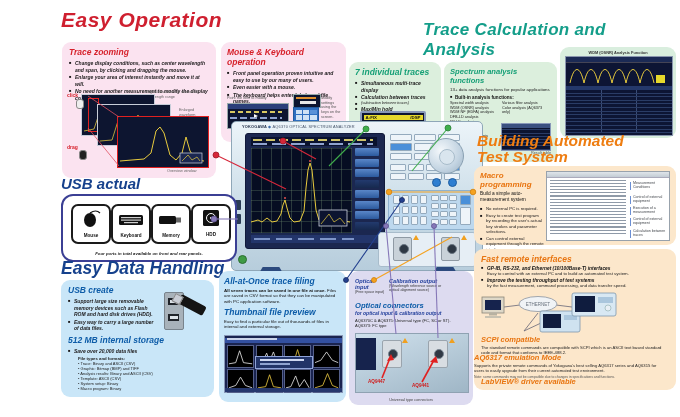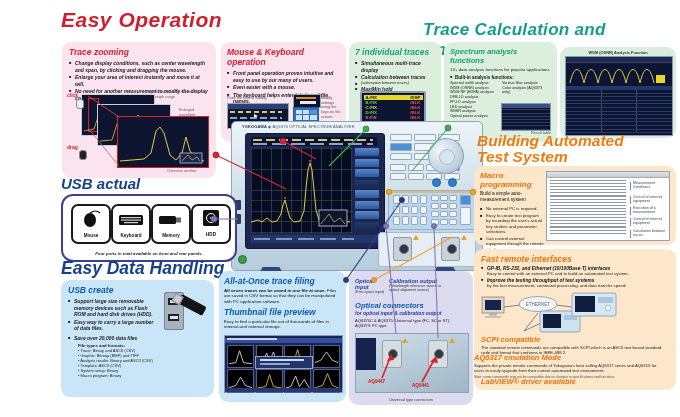--- a/index.html
+++ b/index.html
@@ -7,21 +7,21 @@
   .page{position:relative;width:680px;height:417px;background:#fff;overflow:hidden;}
   .abs{position:absolute;}
   
   .h-red{color:#cf1f2f;font-style:italic;font-weight:bold;font-size:21px;letter-spacing:.5px;}
   .h-teal{color:#149e8a;font-style:italic;font-weight:bold;font-size:17px;letter-spacing:.3px;}
   .h-blue{color:#16418c;font-style:italic;font-weight:bold;}
   .h-orange{color:#ee7d11;font-style:italic;font-weight:bold;font-size:15.5px;line-height:1.05;}
   
   .box{position:absolute;border-radius:9px;}
   .bg-pink{background:#fbe3f0;}
-  .bg-green{background:#dcefdd;}
+  .bg-green{background:#dcefdd;margin-top:20px;}
   .bg-blue{background:#c9e6f8;}
   .bg-lav{background:#dddbf0;}
   .bg-orange{background:#fce7cb;}
   .bt{font-style:italic;font-weight:bold;font-size:8.5px;margin:0;}
   .bt-red{color:#d6212b;}
   .bt-teal{color:#17a077;}
   .bt-blue{color:#0d5ca8;}
   .bt-orn{color:#e87511;}
   ul.bul{list-style:none;margin:3px 0 0 0;padding:0;}
   ul.bul li{font-size:5px;line-height:1.3;color:#1c1a1b;font-weight:bold;font-style:italic;padding-left:6px;position:relative;margin-bottom:1px;}
@@ -433,20 +433,21 @@
             <div class="abs" style="left:1.5px;top:2px;width:8px;height:3px;background:#dde3e8;"></div>
           </div>
         <div class="abs" style="left:3px;top:21px;width:11px;height:7px;background:#20242a;">
             <div class="abs" style="left:1.5px;top:2px;width:8px;height:3px;background:#dde3e8;"></div>
           </div>
       </div>
       <div class="abs" style="left:14px;top:10px;width:28px;height:10px;background:#141414;border-radius:2px;transform:rotate(28deg);">
         <div class="abs" style="left:-6px;top:1.5px;width:7px;height:7px;background:#c8ccd4;border:.5px solid #888;"></div>
       </div>
     </div>
+    <div class="bt bt-blue" style="margin-top:3px;">512 MB internal storage</div>
     <ul class="bul">
       <li>Save over 20,000 data files</li>
     </ul>
     <div style="font-size:4.3px;font-weight:bold;color:#222;margin:2px 0 0 10px;">File types and formats:</div>
     <div style="margin-left:10px;">
       <div style="font-size:4px;color:#222;">• <span>Trace: Binary and ASCII (CSV)</span></div>
       <div style="font-size:4px;color:#222;">• <span>Graphic: Bitmap (BMP) and TIFF</span></div>
       <div style="font-size:4px;color:#222;">• <span>Analysis results: Binary and ASCII (CSV)</span></div>
       <div style="font-size:4px;color:#222;">• <span>Template: ASCII (CSV)</span></div>
       <div style="font-size:4px;color:#222;">• <span>System setup: Binary</span></div>

